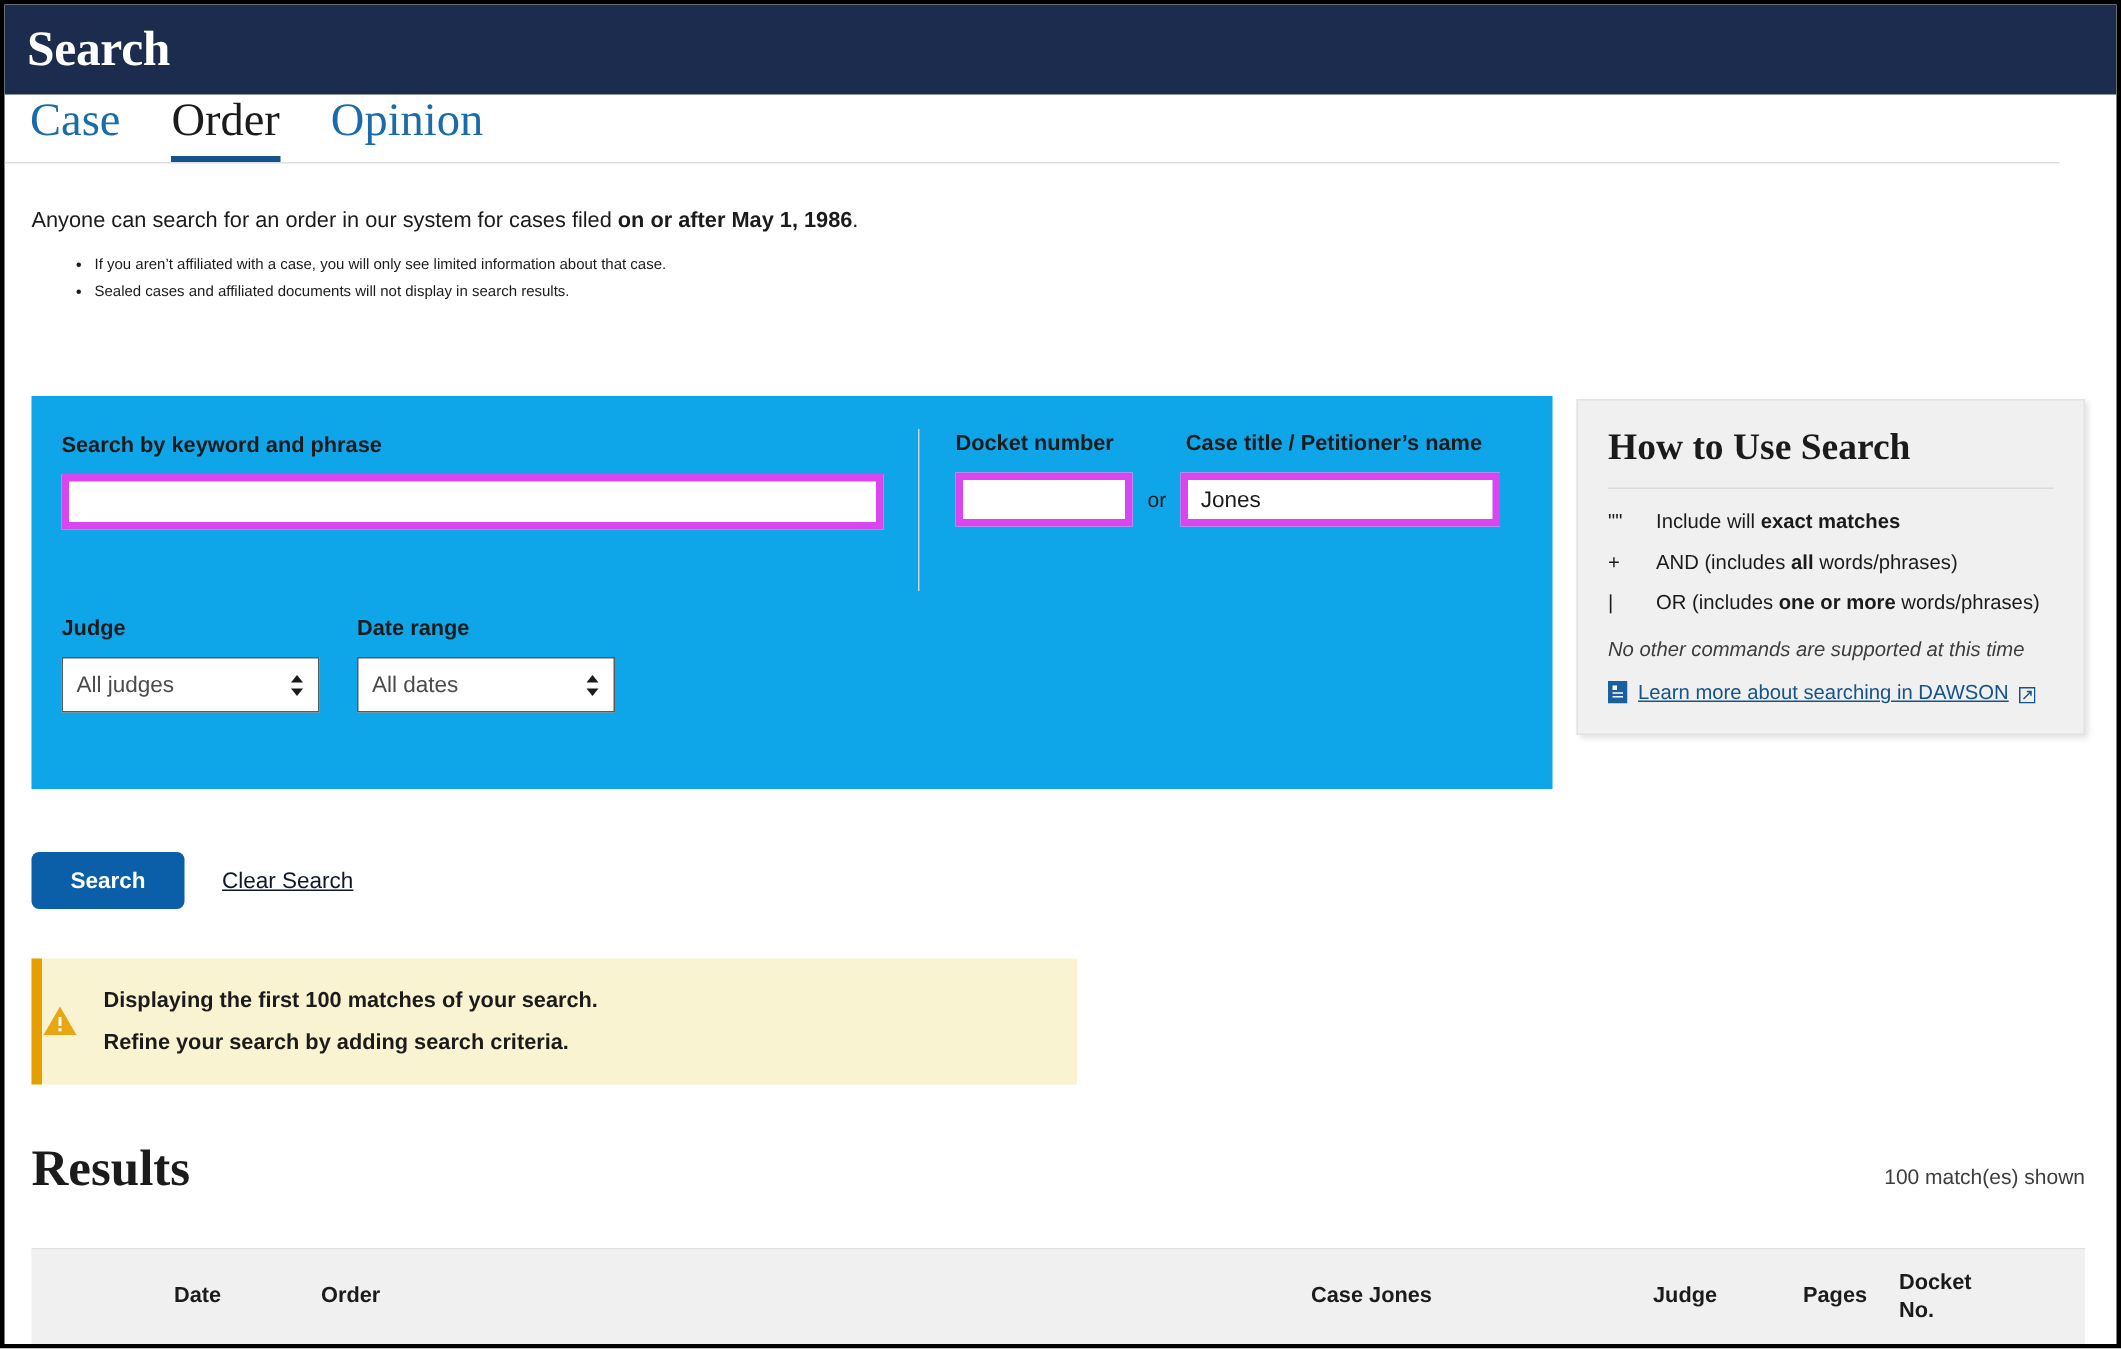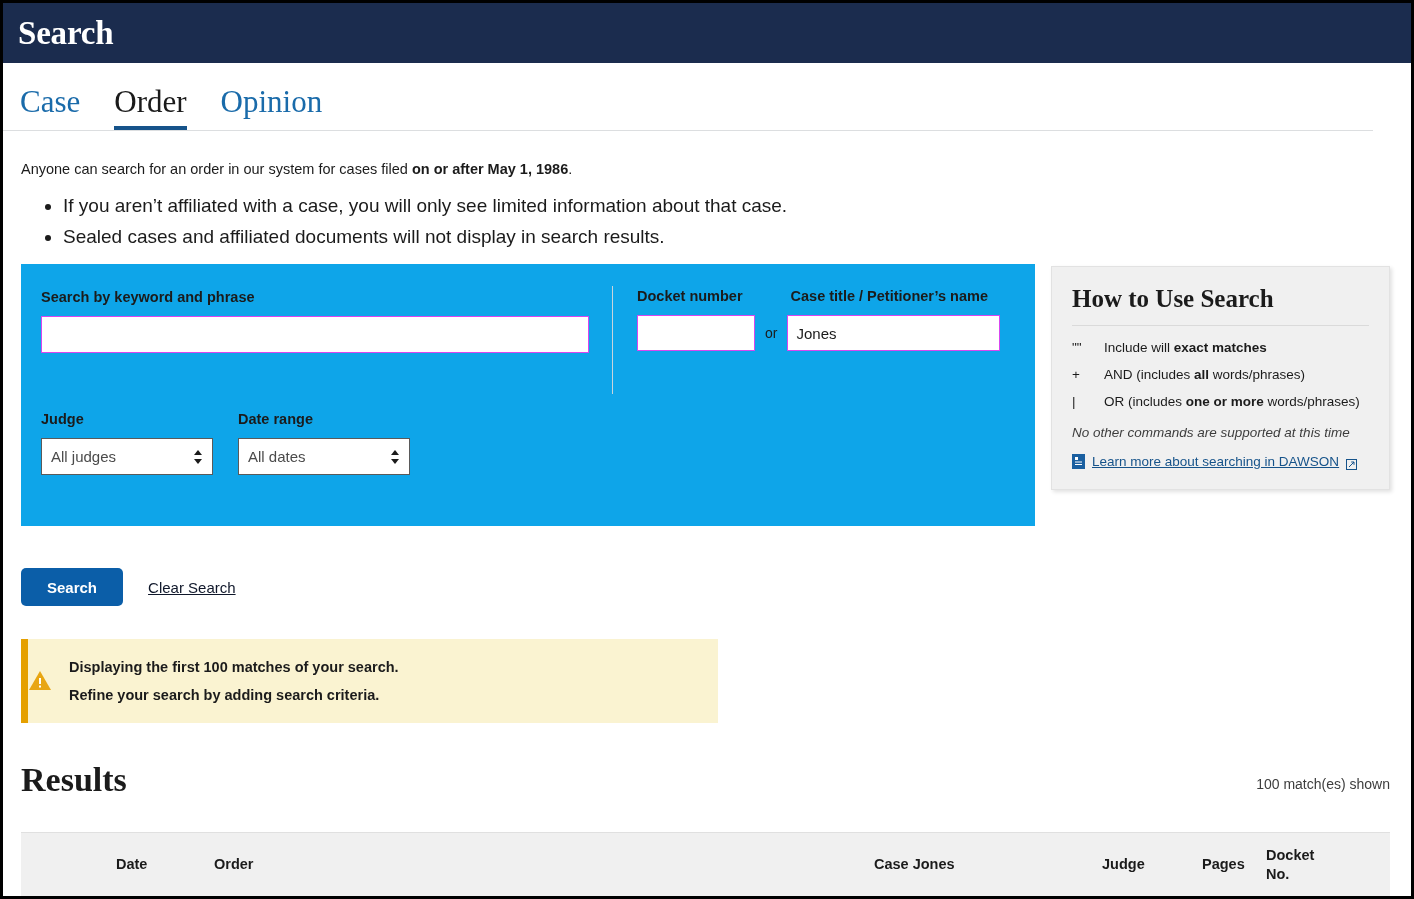--- a/index.html
+++ b/index.html
@@ -34,21 +34,20 @@
     color: #ffffff;
     font-family: "Liberation Serif", serif;
     font-size: 33px;
     font-weight: bold;
     letter-spacing: -0.2px;
     line-height: 1;
   }
 
   
   .tabs-wrap {
-    padding-top: 22px;
   }
   .tabs {
     display: flex;
     align-items: flex-end;
     gap: 34px;
     padding-left: 17px;
     width: 1370px;
     box-sizing: border-box;
     border-bottom: 1px solid #dcdee0;
   }
@@ -70,21 +69,21 @@
   .intro {
     margin: 28px 0 0 18px;
     font-size: 14.5px;
     color: #1b1b1b;
     line-height: 1.4;
   }
   .intro b { font-weight: bold; }
   .intro-list {
     margin: 13px 18px 0 0;
     padding-left: 42px;
-    font-size: 19px;
+    font-size: 10px;
     color: #1b1b1b;
   }
   .intro-list li {
     margin-bottom: 3px;
     line-height: 1.45;
   }
 
   
   .form-panel {
     position: absolute;
@@ -99,21 +98,21 @@
     position: relative;
     height: 100%;
   }
   .field-label {
     font-size: 14.5px;
     font-weight: bold;
     color: #1b1b1b;
   }
   .txt-input {
     box-sizing: border-box;
-    border: 1px solid #d946ef;
+    border: 5px solid #d946ef;
     background: #ffffff;
     height: 36px;
     font-family: "Liberation Sans", sans-serif;
     font-size: 15px;
     color: #1b1b1b;
     padding: 0 8px;
     outline: none;
   }
   .keyword-block {
     position: absolute;

